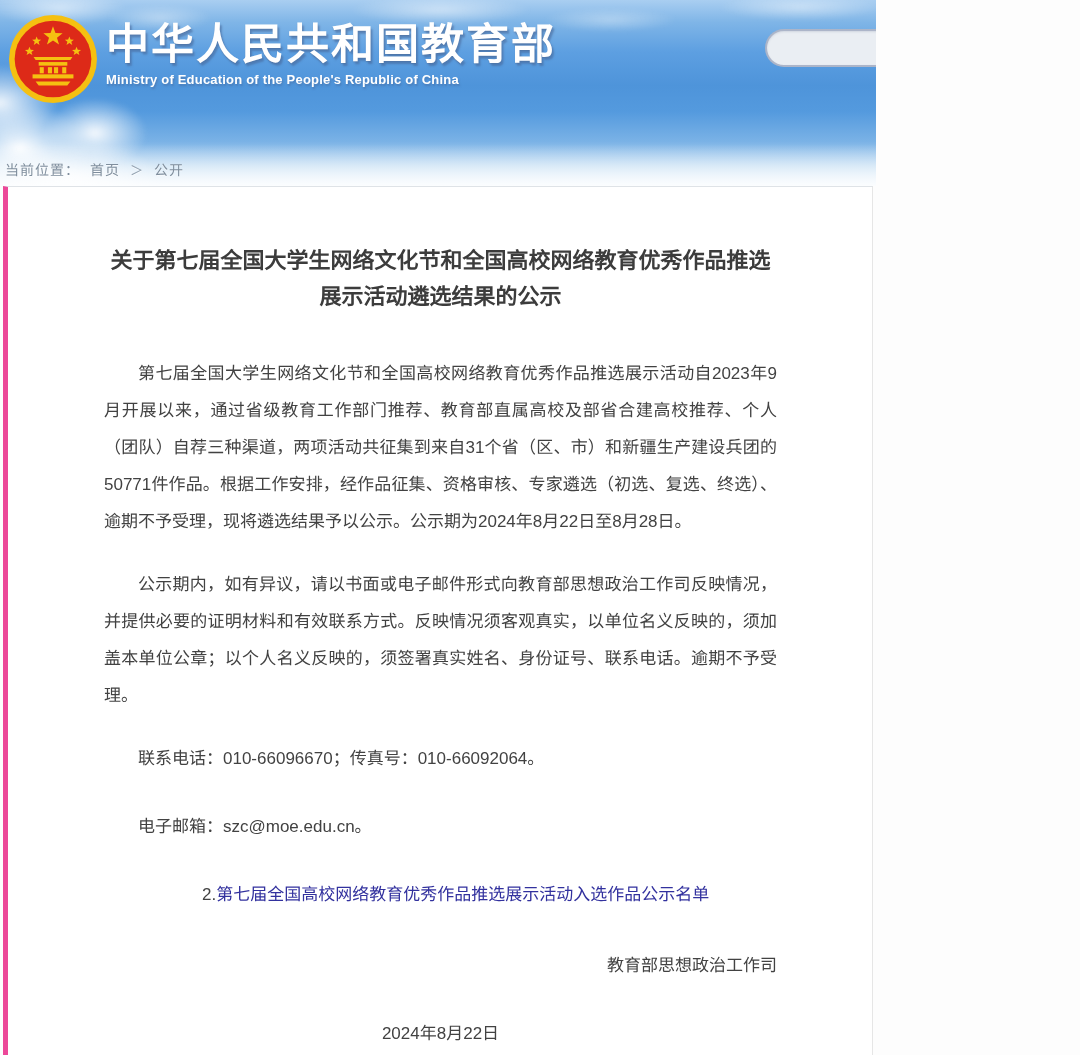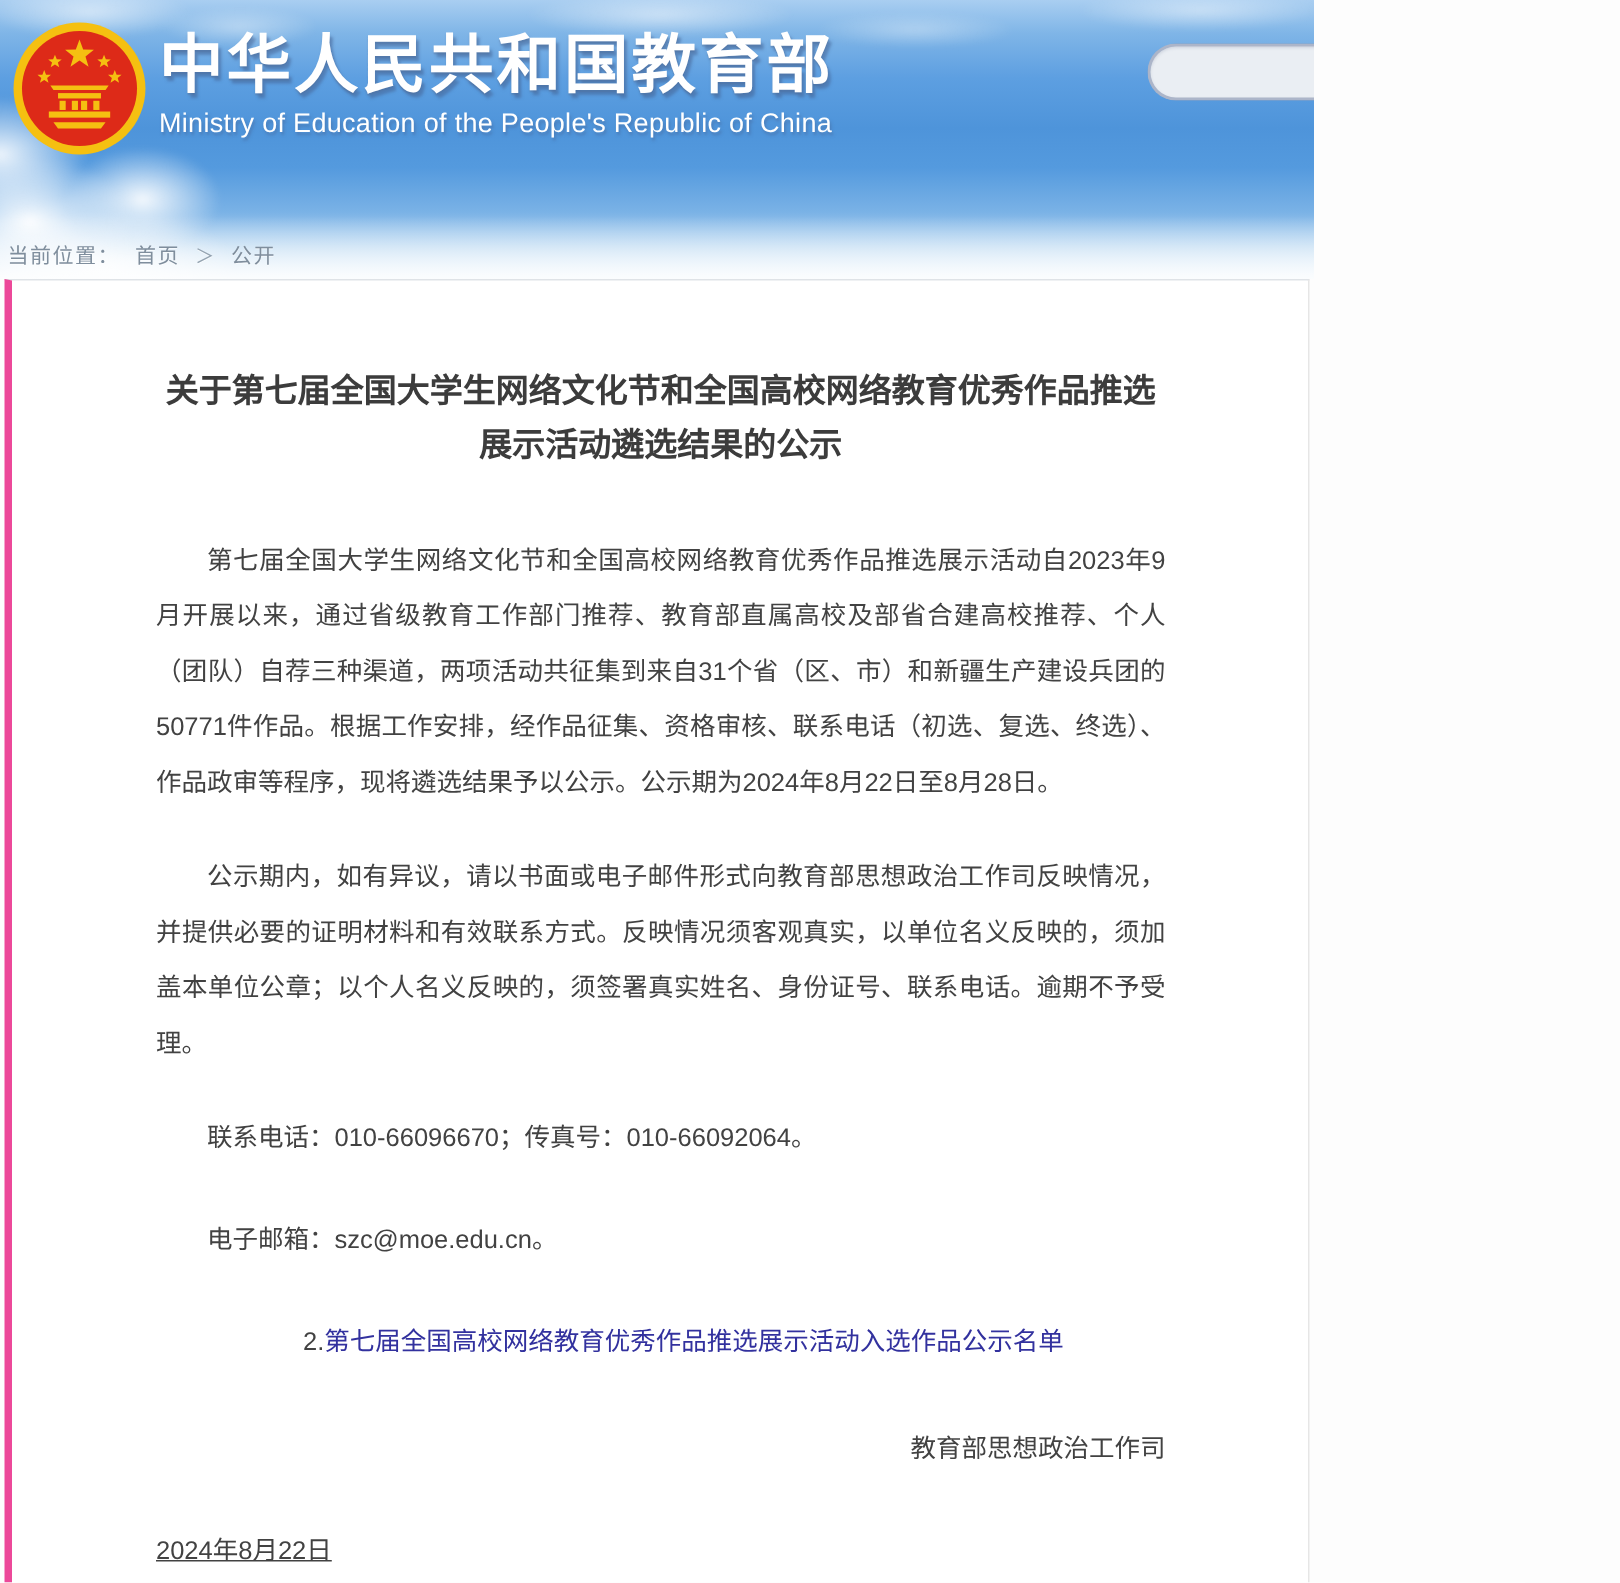--- a/index.html
+++ b/index.html
@@ -66,22 +66,22 @@
     font-size: 43px;
     font-weight: 700;
     letter-spacing: 2px;
     line-height: 48px;
     text-shadow: 2px 3px 2px rgba(70,100,150,.55), 0 1px 1px rgba(90,120,160,.5);
     white-space: nowrap;
   }
   .site-subtitle {
     margin-top: 4px;
     color: #ffffff;
-    font-size: 18px;
-    font-weight: 400;
+    font-size: 13px;
+    font-weight: 700;
     letter-spacing: .2px;
     text-shadow: 1px 2px 2px rgba(70,100,150,.5);
     white-space: nowrap;
   }
 
   .search-bar {
     position: absolute;
     left: 765px; top: 29px;
     width: 310px; height: 38px;
     border-radius: 19px;
@@ -135,21 +135,21 @@
     line-height: 36px;
     margin-bottom: 40px;
   }
   .para   { text-indent: 2em; text-align: justify; margin-bottom: 26px; }
   .line   { text-indent: 2em; margin-bottom: 31px; }
   .attach { text-indent: 2em; margin-bottom: 33px; white-space: nowrap; }
   .attach2 { text-indent: 0; padding-left: 98px; margin-bottom: 0; }
   .attach .num { color: #424242; }
   .link { color: #32319e; text-decoration: none; cursor: pointer; }
   .signature { text-align: right; margin-top: 34px; }
-  .date      { text-align: left; margin-top: 31px; text-decoration: underline; }
+  .date      { text-align: center; margin-top: 31px; }
 </style>
 </head>
 <body>
 
 <div class="page">
 
   <header class="site-header">
     <div class="cloud cloud-top-left"></div>
     <div class="cloud cloud-top-mid"></div>
     <div class="cloud cloud-bottom-left"></div>
@@ -194,21 +194,21 @@
       <span>当前位置：</span>
       <a>首页</a>
       <span class="sep">＞</span>
       <a>公开</a>
     </nav>
   </header>
 
   <main class="content">
     <h1 class="article-title">关于第七届全国大学生网络文化节和全国高校网络教育优秀作品推选展示活动遴选结果的公示</h1>
 
-    <p class="para">第七届全国大学生网络文化节和全国高校网络教育优秀作品推选展示活动自2023年9月开展以来，通过省级教育工作部门推荐、教育部直属高校及部省合建高校推荐、个人（团队）自荐三种渠道，两项活动共征集到来自31个省（区、市）和新疆生产建设兵团的50771件作品。根据工作安排，经作品征集、资格审核、联系电话（初选、复选、终选）、作品政审等程序，现将遴选结果予以公示。公示期为2024年8月22日至8月28日。</p>
+    <p class="para">第七届全国大学生网络文化节和全国高校网络教育优秀作品推选展示活动自2023年9月开展以来，通过省级教育工作部门推荐、教育部直属高校及部省合建高校推荐、个人（团队）自荐三种渠道，两项活动共征集到来自31个省（区、市）和新疆生产建设兵团的50771件作品。根据工作安排，经作品征集、资格审核、专家遴选（初选、复选、终选）、逾期不予受理，现将遴选结果予以公示。公示期为2024年8月22日至8月28日。</p>
     <p class="para">公示期内，如有异议，请以书面或电子邮件形式向教育部思想政治工作司反映情况，并提供必要的证明材料和有效联系方式。反映情况须客观真实，以单位名义反映的，须加盖本单位公章；以个人名义反映的，须签署真实姓名、身份证号、联系电话。逾期不予受理。</p>
 
     <p class="line">联系电话：010-66096670；传真号：010-66092064。</p>
     <p class="line">电子邮箱：szc@moe.edu.cn。</p>
 
     <p class="attach attach2">
       <span class="num">2.</span><a class="link">第七届全国高校网络教育优秀作品推选展示活动入选作品公示名单</a>
     </p>
 
     <p class="signature">教育部思想政治工作司</p>

